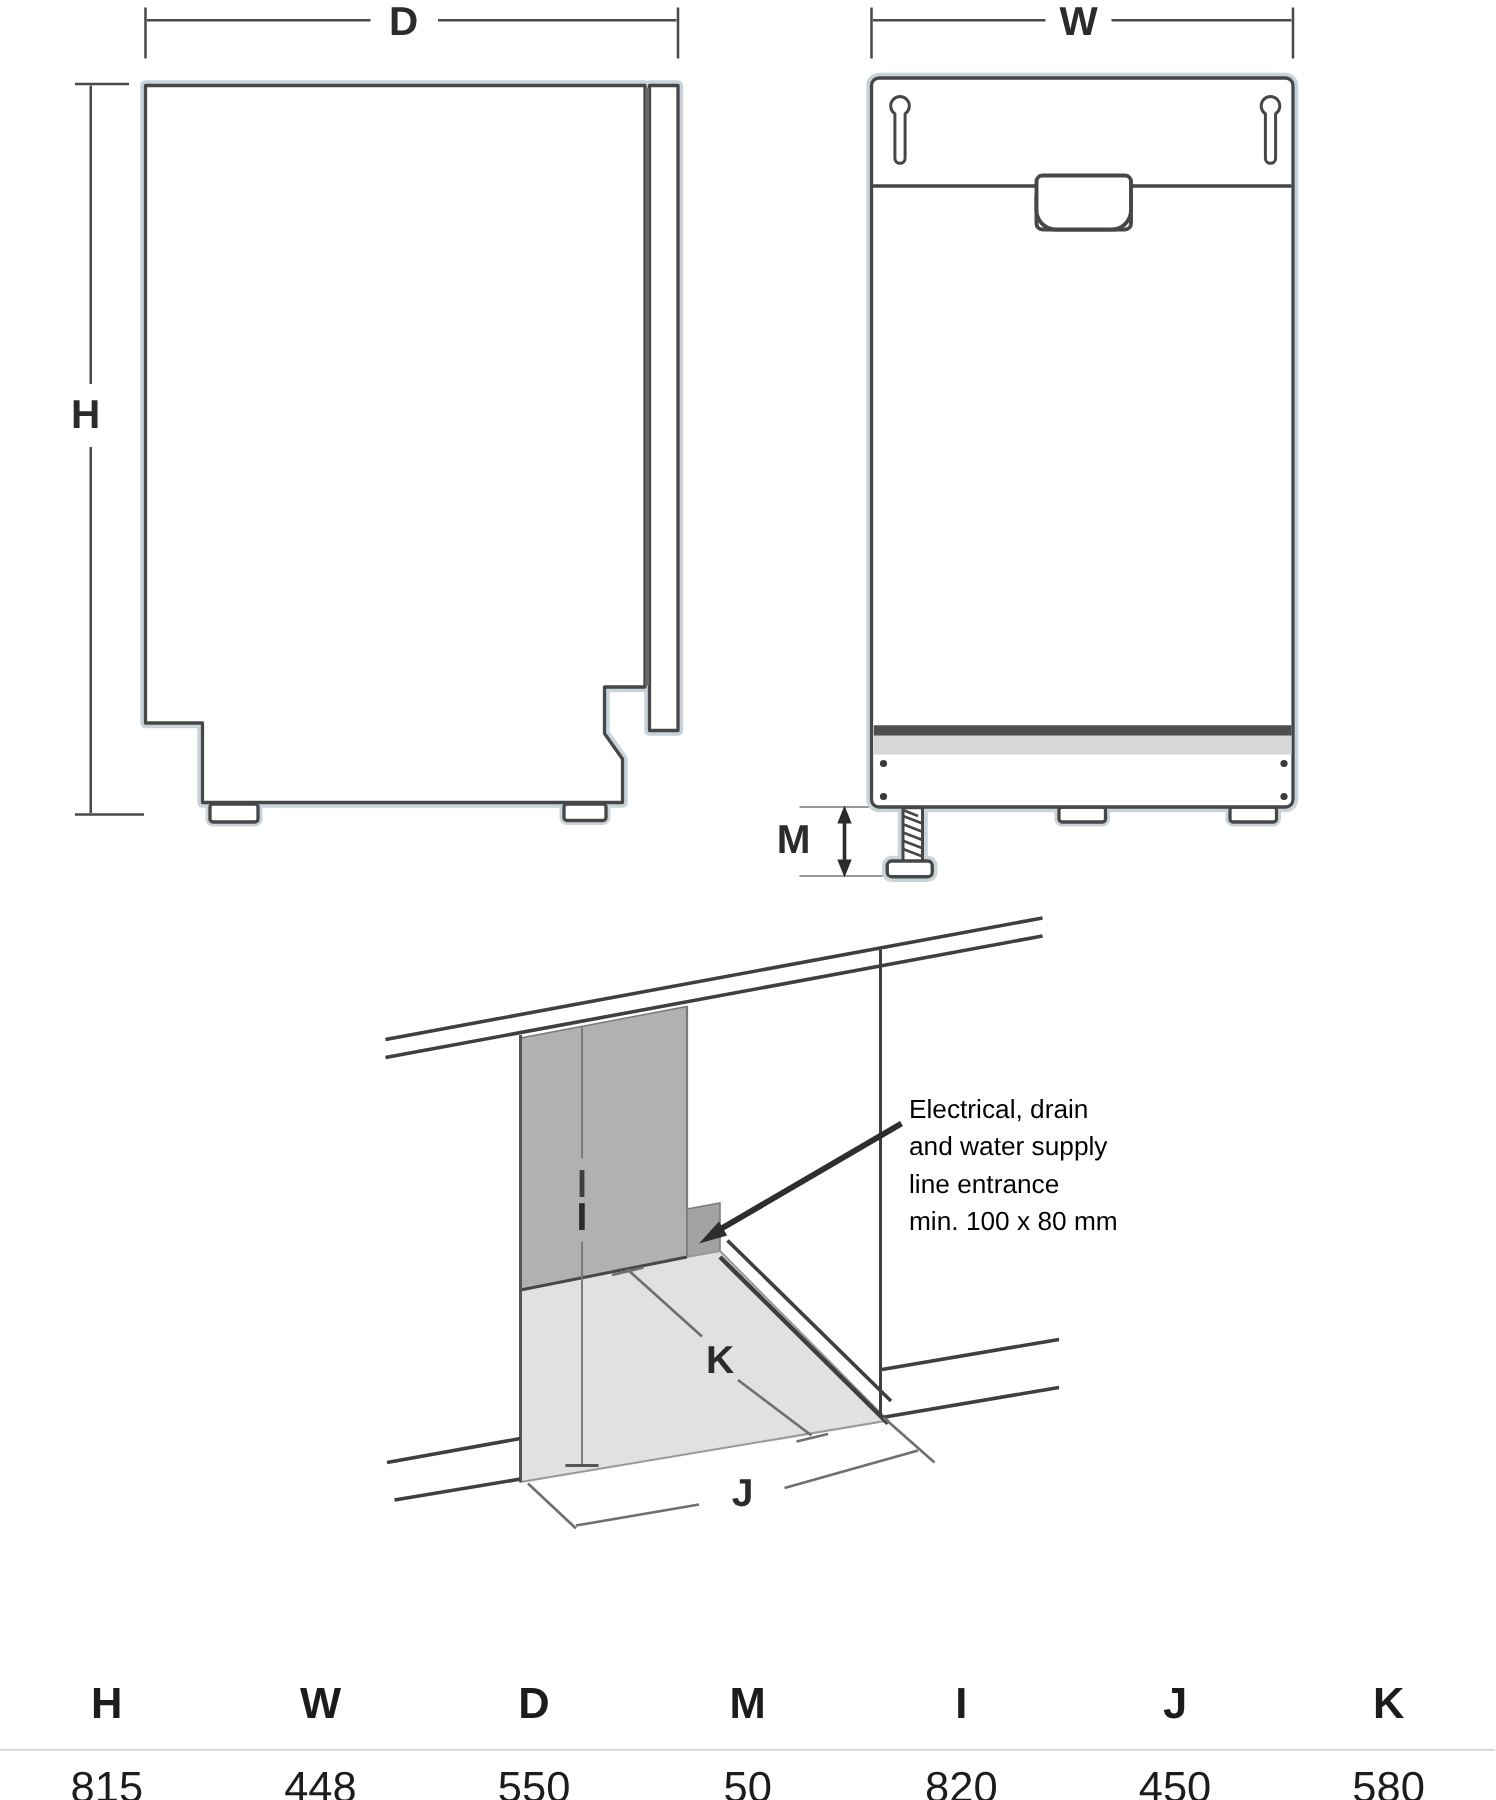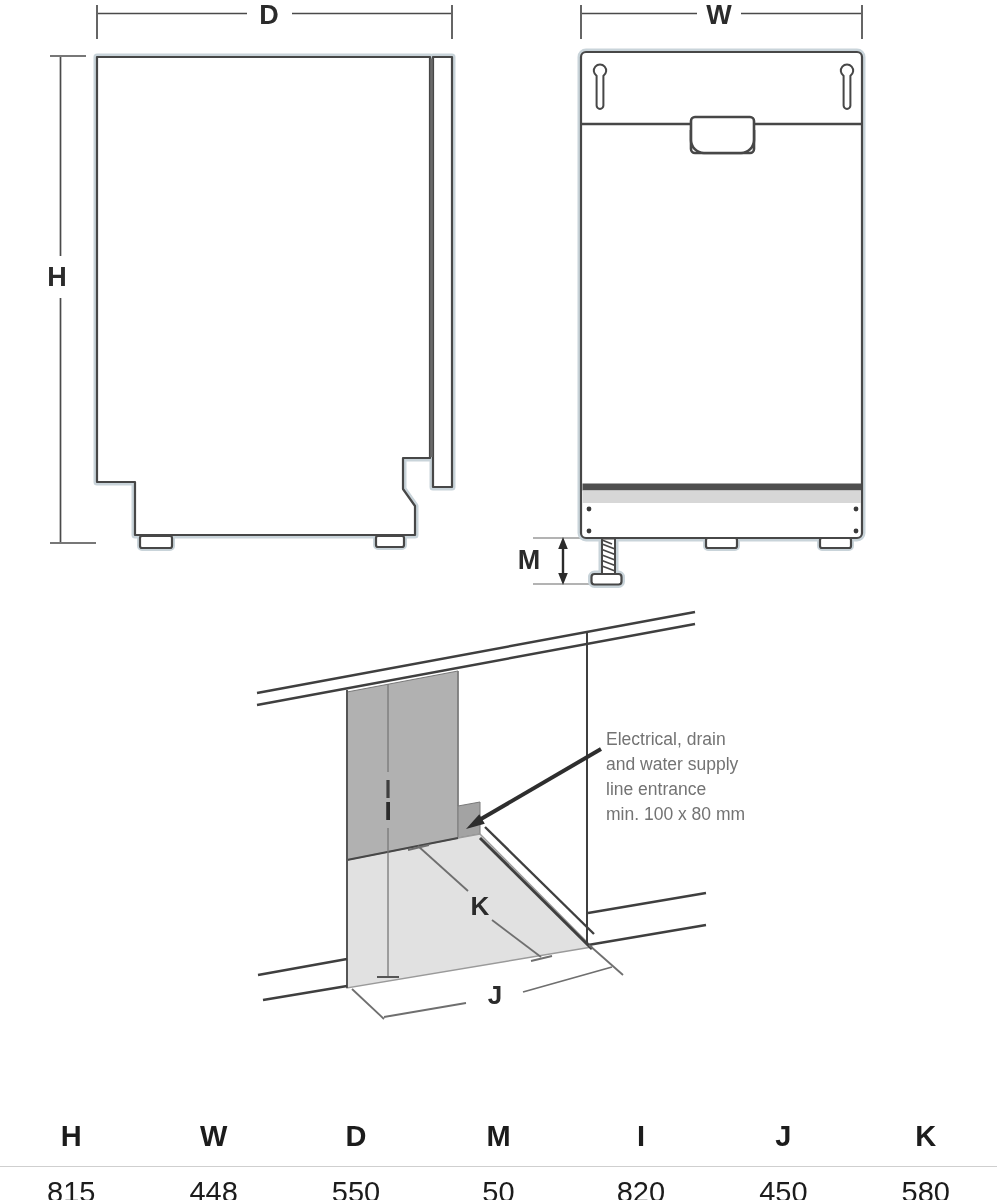--- a/index.html
+++ b/index.html
@@ -8,21 +8,21 @@
     font-family:"Liberation Sans",sans-serif;color:#2f2f2f;overflow:hidden;
   }
   svg{position:absolute;left:0;top:0;}
   .dimlabel{
     position:absolute;transform:translate(-50%,-50%);
     font-size:27px;font-weight:600;color:#2b2b2b;line-height:1;
   }
   .dimlabel.iso{font-size:26px;}
   .annotation{
     position:absolute;left:606px;top:727px;width:215px;
-    font-size:17.5px;line-height:25px;color:#737373;white-space:pre-line;
+    font-size:17.5px;line-height:25px;color:#000000;white-space:pre-line;
   }
   .dim-table{
     position:absolute;left:0;top:1108px;width:997px;
     display:grid;grid-template-columns:repeat(7,1fr);
   }
   .dim-table .hcell{
     text-align:center;font-weight:700;font-size:29px;color:#1c1c1c;
     padding-top:12px;padding-bottom:13px;border-bottom:1px solid #cfcfcf;
   }
   .dim-table .vcell{

